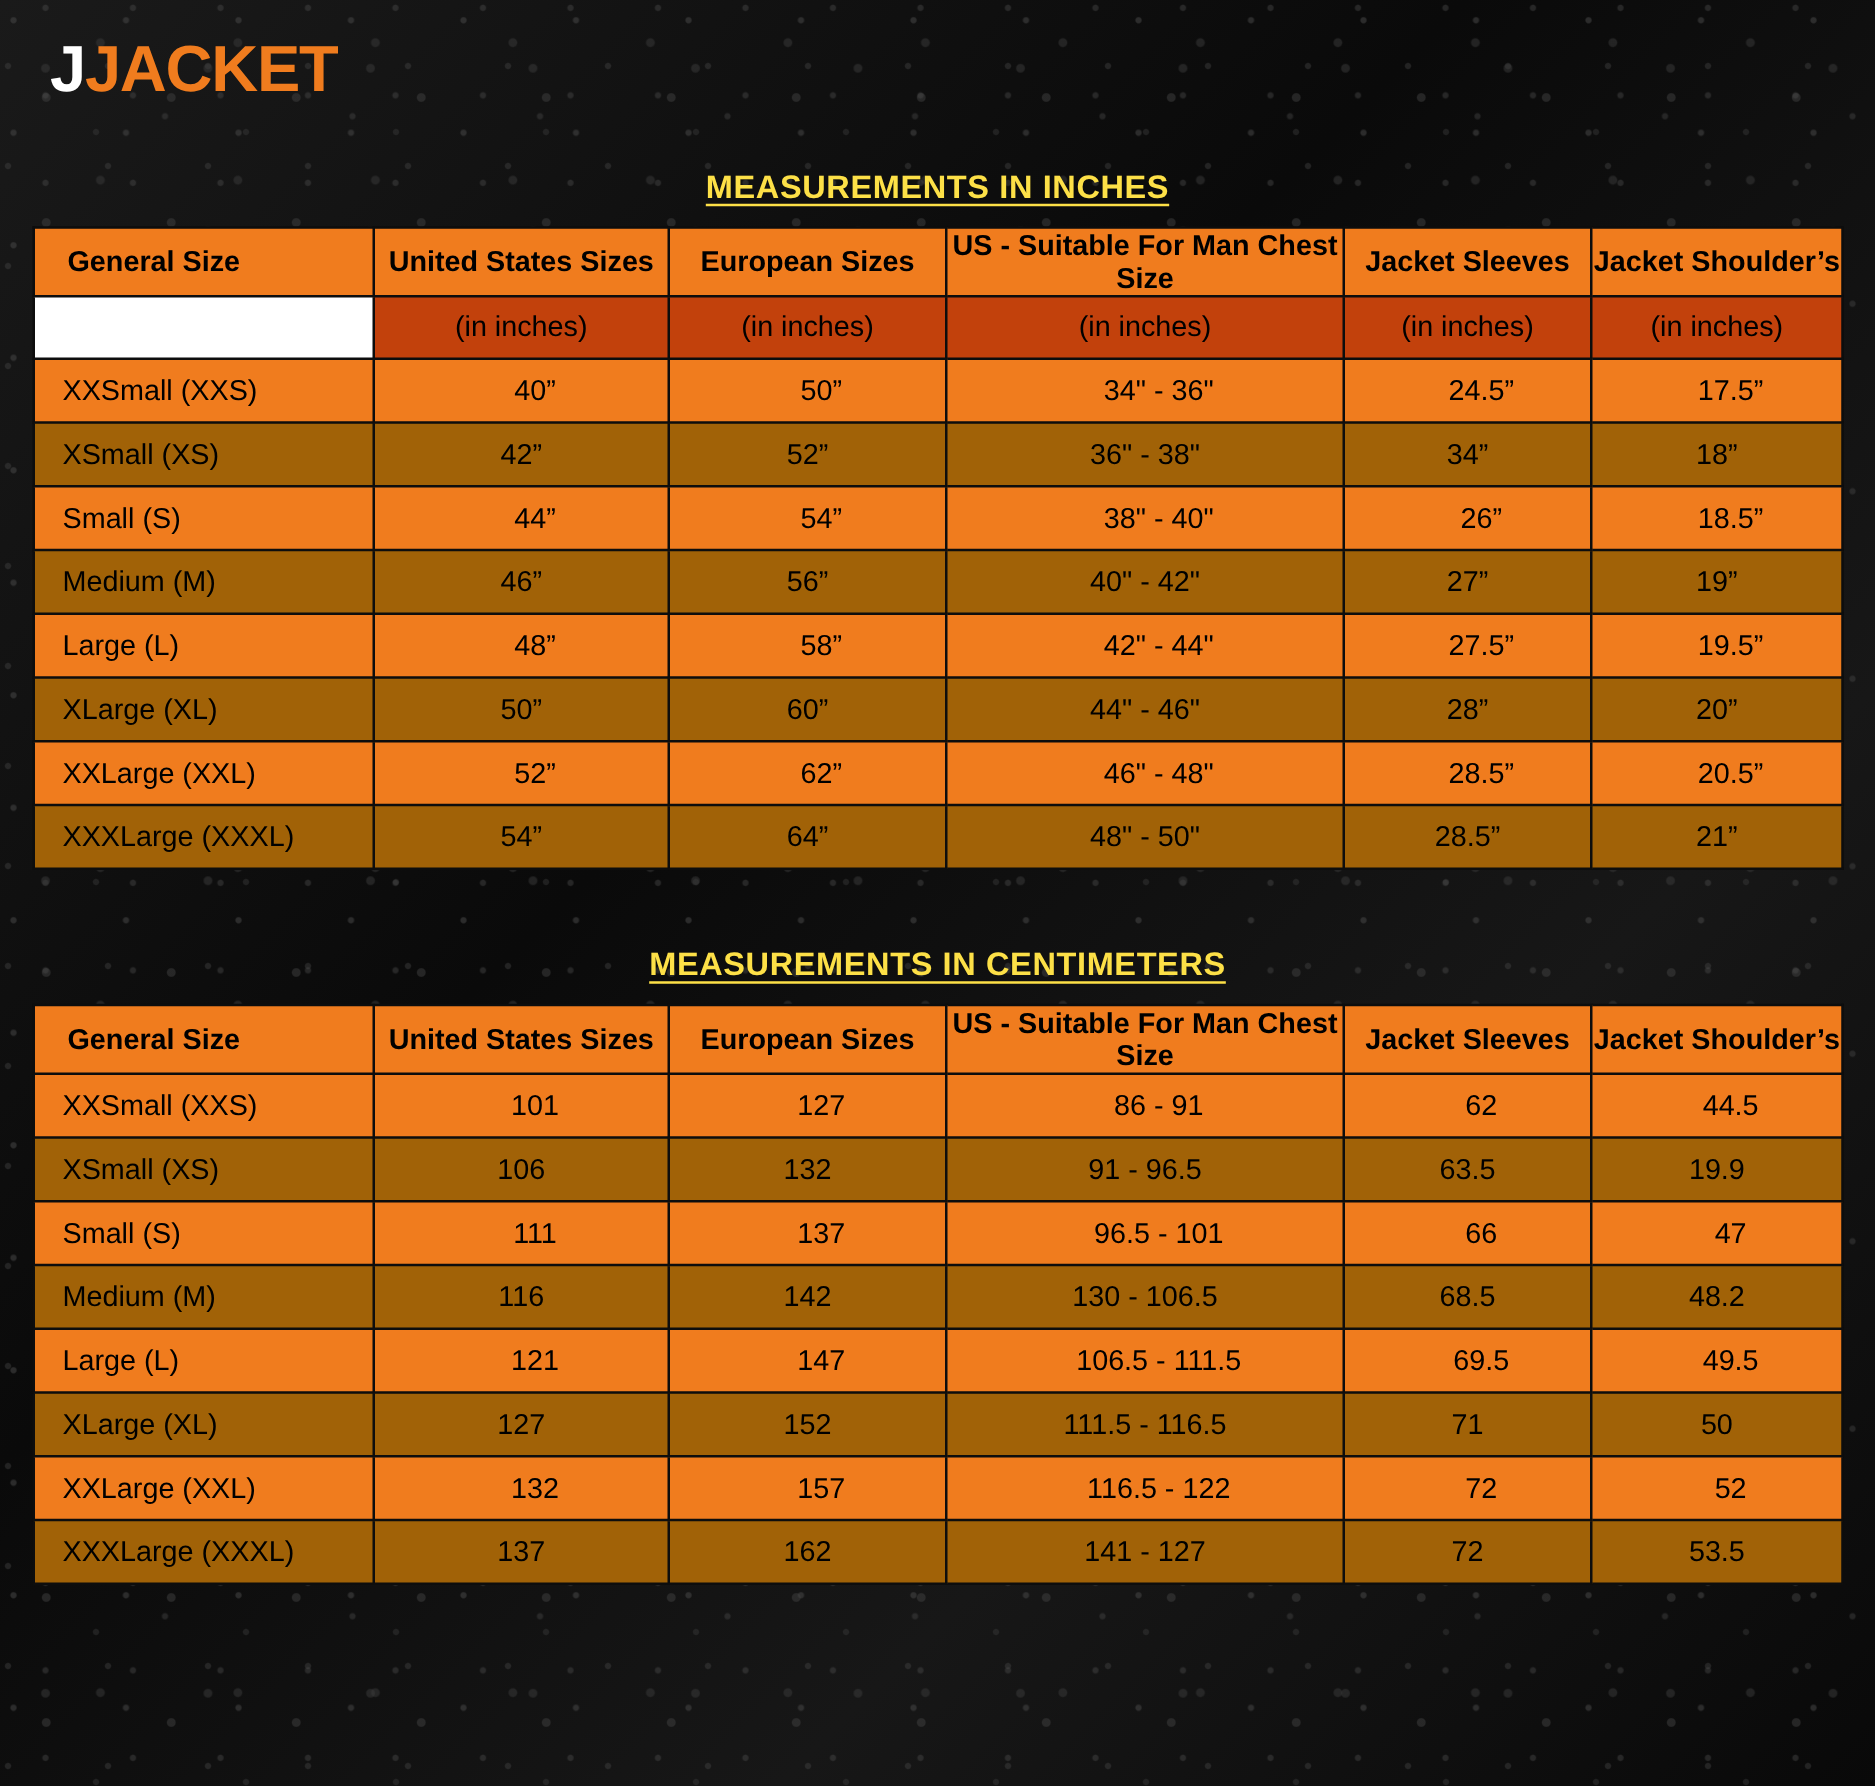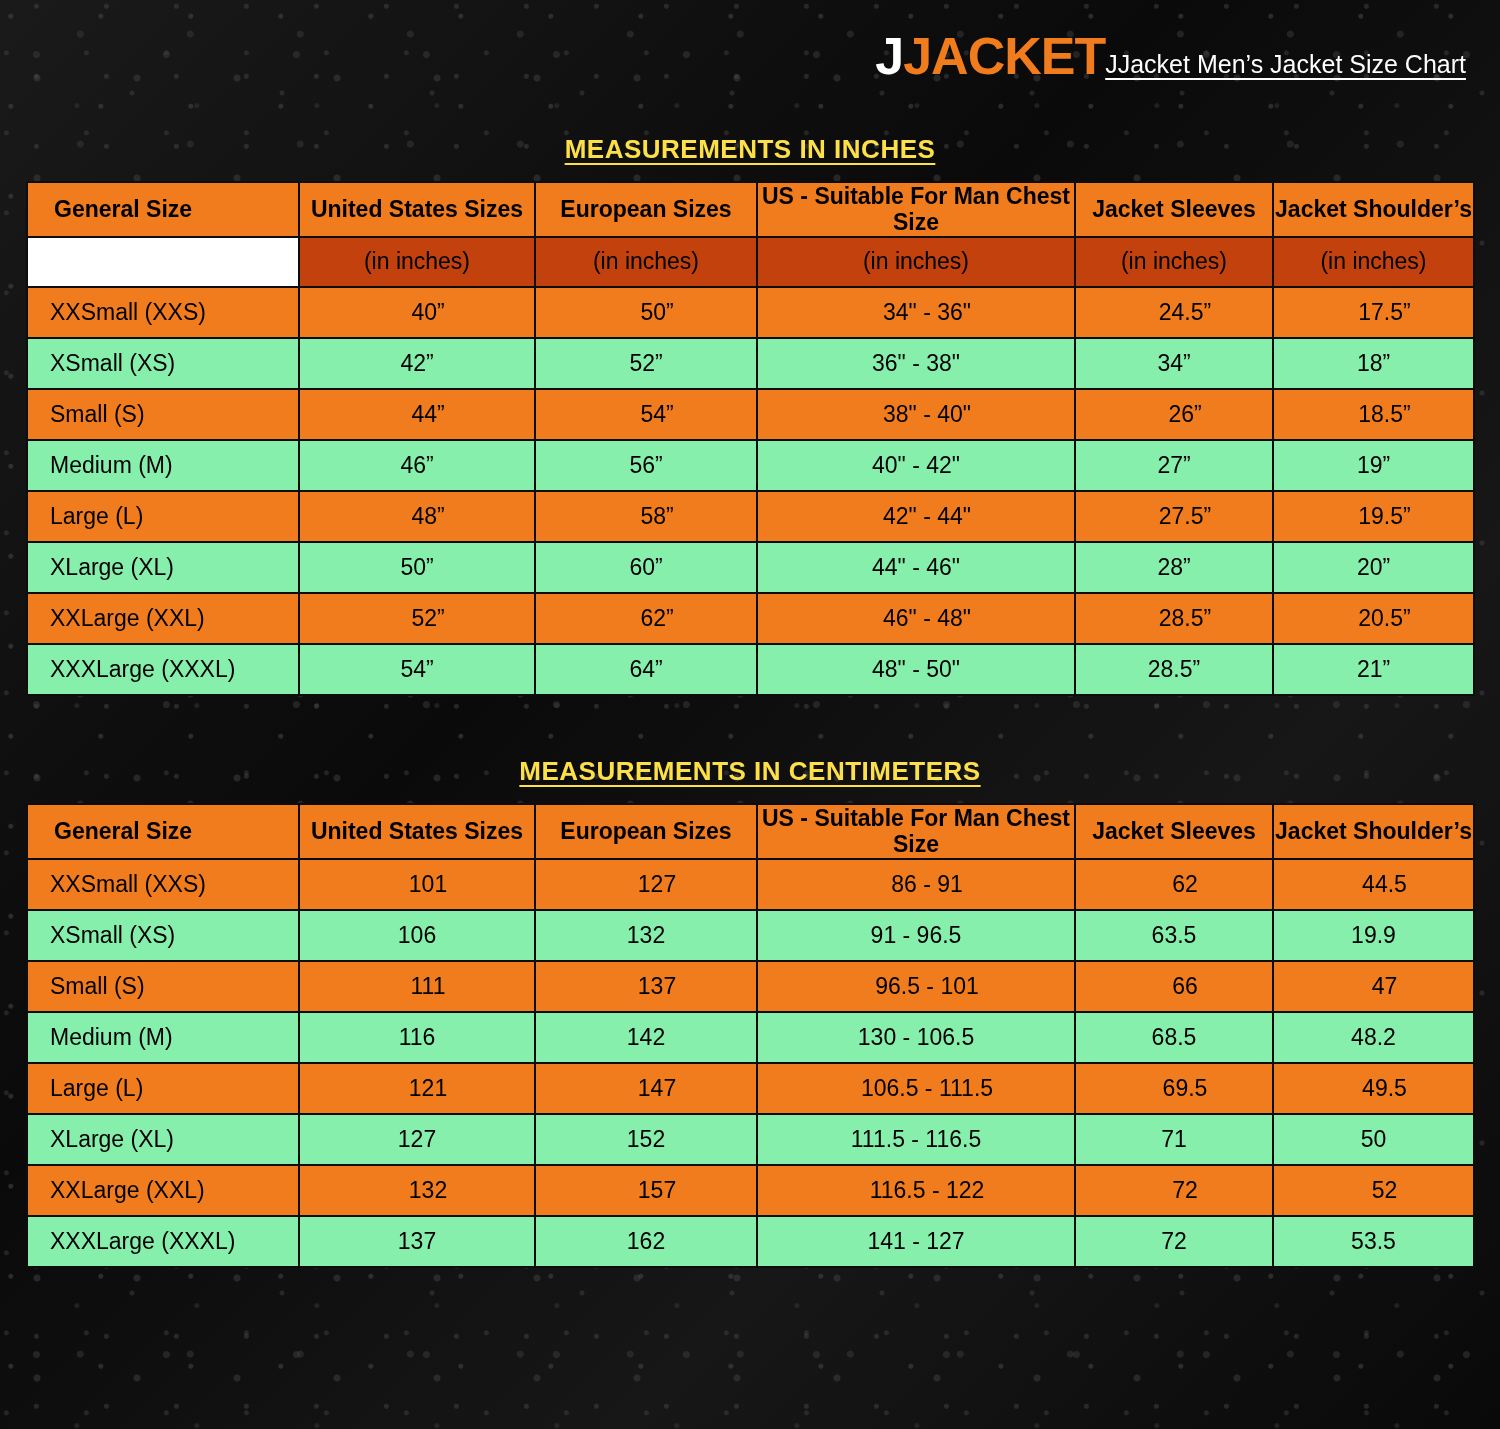--- a/index.html
+++ b/index.html
@@ -36,23 +36,24 @@
     position: relative;
     z-index: 1;
     width: 1500px;
     height: 1429px;
     box-sizing: border-box;
     padding: 0 26px;
   }
   .header {
     display: flex;
     align-items: flex-start;
-    justify-content: flex-end;
+    justify-content: flex-start;
     padding: 30px 8px 0 14px;
     height: 82px;
+    gap: 40px;
   }
   .logo {
     font-size: 52px;
     font-weight: bold;
     letter-spacing: -1px;
     line-height: 1;
     color: #ffffff;
     white-space: nowrap;
   }
   .logo .j1 { color: #ffffff; }
@@ -105,39 +106,38 @@
     background: #c2410c;
     height: 48px;
     font-size: 23px;
   }
   tr.units td.blank { background: #ffffff; }
   tbody tr td.size-label {
     text-align: left;
     padding-left: 22px;
   }
   tr.odd td { background: #f07c1e; padding-left: 22px; }
-  tr.even td { background: #86efac; }
+  tr.even td { background: #a16207; }
   .col-general { width: 272px; }
   .col-us { width: 236px; }
   .col-eu { width: 222px; }
   .col-chest { width: 318px; }
   .col-sleeves { width: 198px; }
   .col-shoulders { width: 201px; }
   .spacer { height: 38px; }
 </style>
 </head>
 <body>
 
 <div class="texture"></div>
 
 <div class="page">
 
   <div class="header">
     <div class="logo"><span class="j1">J</span><span class="rest">JACKET</span></div>
-    <div class="header-title">JJacket Men’s Jacket Size Chart</div>
   </div>
 
   <div class="section-title">MEASUREMENTS IN INCHES</div>
 
   <table class="size-table">
     <colgroup>
       <col class="col-general">
         <col class="col-us">
         <col class="col-eu">
         <col class="col-chest">

